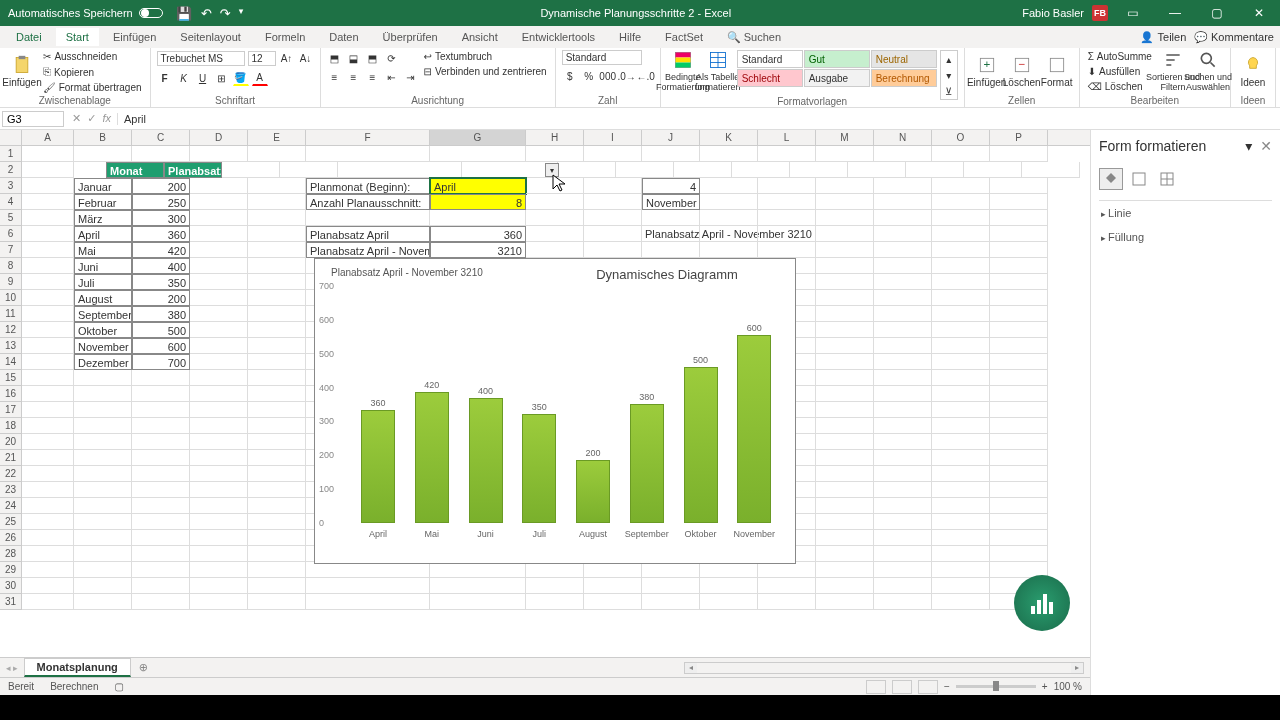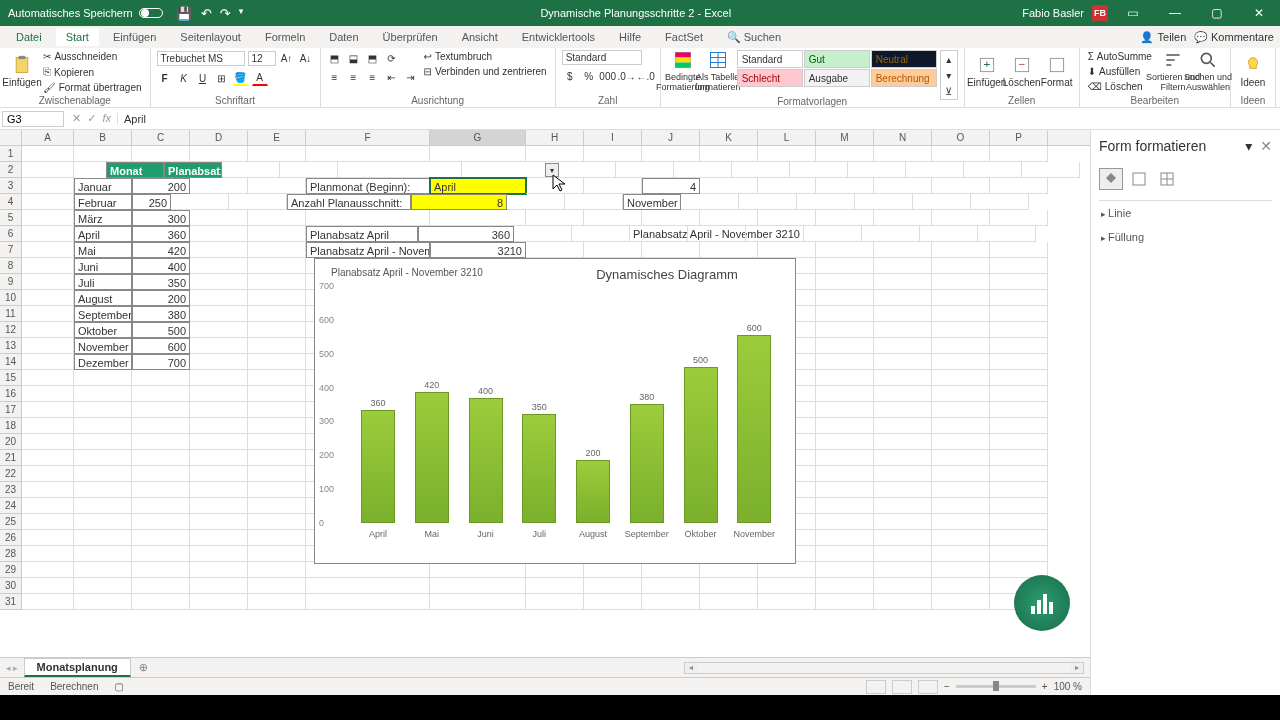--- a/index.html
+++ b/index.html
@@ -283,21 +283,21 @@
               <line x1="3" y1="9" x2="21" y2="9" stroke="#06c"></line>
               <line x1="3" y1="15" x2="21" y2="15" stroke="#06c"></line>
               <line x1="12" y1="3" x2="12" y2="21" stroke="#06c"></line>
             </svg>
           <span style="font-size:9px;text-align:center;white-space:pre">Als Tabelle
 formatieren</span>
         </div>
         <div style="display:grid;grid-template-columns:repeat(3,auto);gap:1px">
           <div class="style-cell">Standard</div>
           <div class="style-cell" style="background:#c6efce;color:#006100">Gut</div>
-          <div class="style-cell" style="background:#0f172a;color:#9c6500">Neutral</div>
+          <div class="style-cell" style="background:#e5e5e5;color:#9c6500">Neutral</div>
           <div class="style-cell" style="background:#ffc7ce;color:#9c0006">Schlecht</div>
           <div class="style-cell" style="background:#f2f2f2">Ausgabe</div>
           <div class="style-cell" style="background:#ffcc99;color:#b25800">Berechnung</div>
         </div>
         <div style="display:flex;flex-direction:column;border:1px solid #ccc">
           <span class="btn-sm">▴</span>
           <span class="btn-sm">▾</span>
           <span class="btn-sm">⊻</span>
         </div>
       </div>
@@ -467,21 +467,21 @@
               <div class="cell" style="width: 58px;"></div>
               <div class="cell" style="width: 58px;"></div>
               <div class="cell" style="width: 58px;"></div>
               <div class="cell" style="width: 58px;"></div>
               <div class="cell" style="width: 58px;"></div>
             </div>
             <div class="row">
               <div class="rowhead">4</div>
               <div class="cell" style="width: 52px;"></div>
               <div class="cell bordered" style="width: 58px;">Februar</div>
-              <div class="cell bordered right" style="width: 39px;">250</div>
+              <div class="cell bordered right" style="width: 58px;">250</div>
               <div class="cell" style="width: 58px;"></div>
               <div class="cell" style="width: 58px;"></div>
               <div class="cell bordered" style="width: 124px;">Anzahl Planausschnitt:</div>
               <div class="cell bordered yel right" style="width: 96px;">8</div>
               <div class="cell" style="width: 58px;"></div>
               <div class="cell" style="width: 58px;"></div>
               <div class="cell bordered" style="width: 58px;">November</div>
               <div class="cell" style="width: 58px;"></div>
               <div class="cell" style="width: 58px;"></div>
               <div class="cell" style="width: 58px;"></div>
@@ -508,21 +508,21 @@
               <div class="cell" style="width: 58px;"></div>
               <div class="cell" style="width: 58px;"></div>
             </div>
             <div class="row">
               <div class="rowhead">6</div>
               <div class="cell" style="width: 52px;"></div>
               <div class="cell bordered" style="width: 58px;">April</div>
               <div class="cell bordered right" style="width: 58px;">360</div>
               <div class="cell" style="width: 58px;"></div>
               <div class="cell" style="width: 58px;"></div>
-              <div class="cell bordered" style="width: 112px;">Planabsatz April</div>
+              <div class="cell bordered" style="width: 124px;">Planabsatz April</div>
               <div class="cell bordered right" style="width: 96px;">360</div>
               <div class="cell" style="width: 58px;"></div>
               <div class="cell" style="width: 58px;"></div>
               <div class="cell" style="width: 58px; overflow: visible;">Planabsatz April - November 3210</div>
               <div class="cell" style="width: 58px;"></div>
               <div class="cell" style="width: 58px;"></div>
               <div class="cell" style="width: 58px;"></div>
               <div class="cell" style="width: 58px;"></div>
               <div class="cell" style="width: 58px;"></div>
               <div class="cell" style="width: 58px;"></div>

